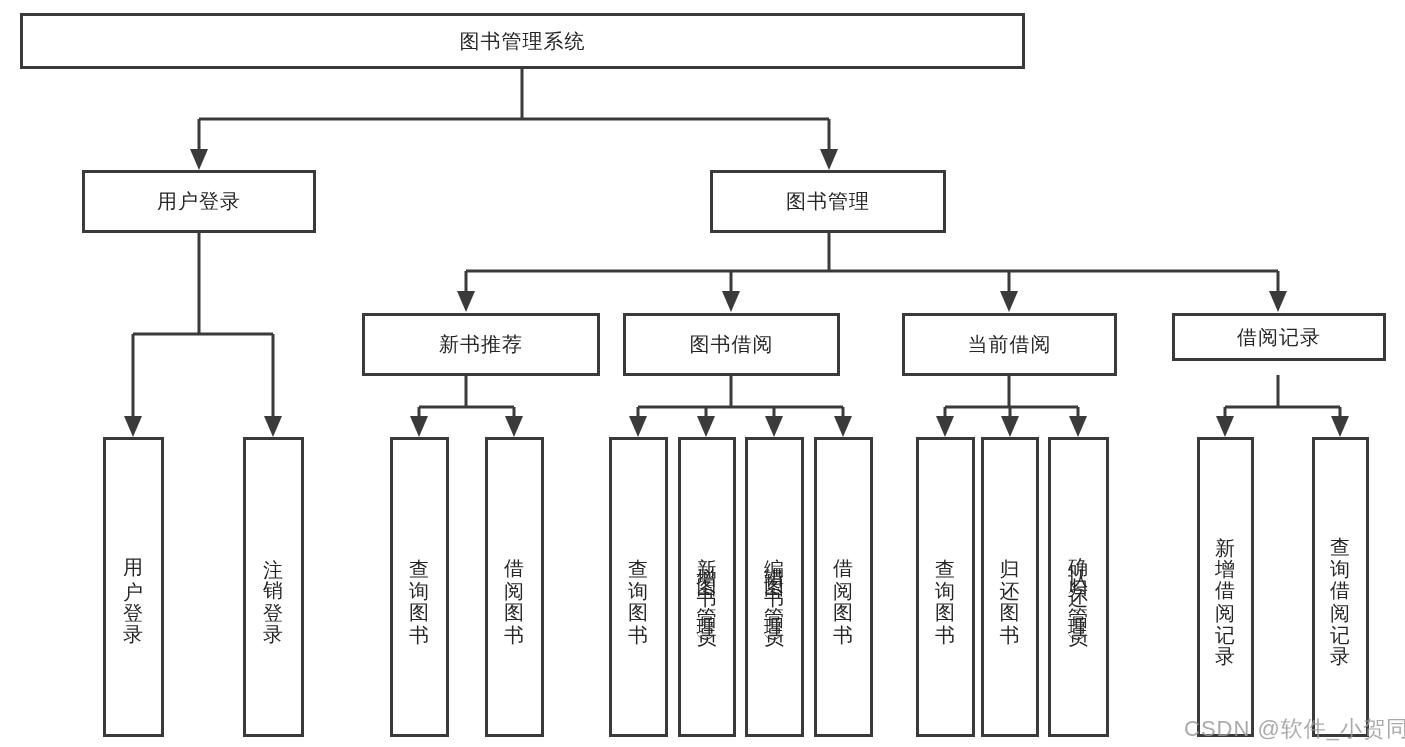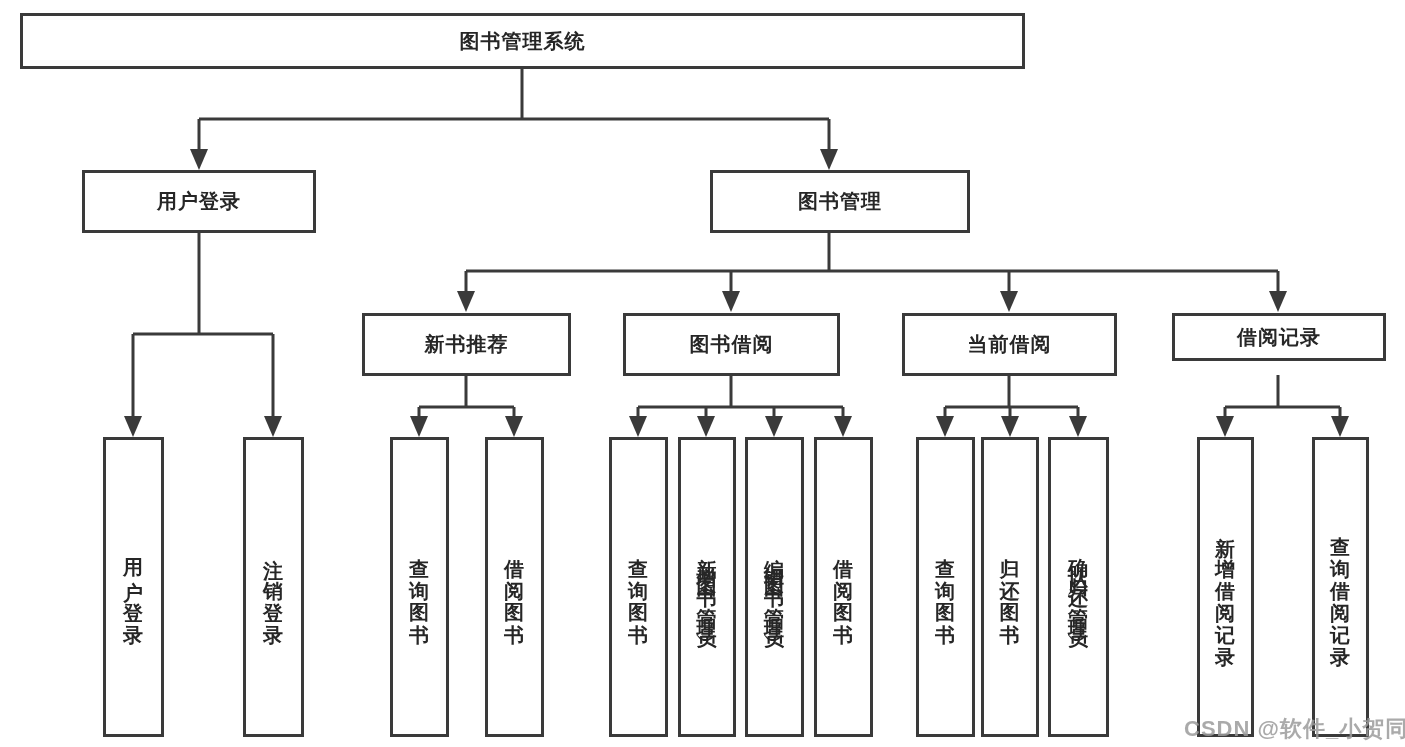--- a/index.html
+++ b/index.html
@@ -8,21 +8,21 @@
     --wm:#9c9c9c;
     --bg:#ffffff;
   }
   html,body{margin:0;padding:0;}
   body{
     width:1405px;height:747px;
     background:var(--bg);
     font-family:"Liberation Sans","DejaVu Sans",sans-serif;
     overflow:hidden;
   }
-  .canvas{position:relative;width:1405px;height:747px;background:var(--bg);font-weight:bold;}
+  .canvas{position:relative;width:1405px;height:747px;background:var(--bg);}
   .connectors{position:absolute;left:0;top:0;z-index:0;}
   .connectors path{stroke:var(--line);stroke-width:3;fill:none;}
   .connectors polygon{fill:var(--line);stroke:none;}
   .hbox{
     position:absolute;z-index:1;box-sizing:border-box;
     border:3px solid var(--line);background:var(--bg);
     display:flex;align-items:center;justify-content:center;
     font-size:20px;color:var(--text);letter-spacing:1px;
   }
   .vbox{
@@ -78,23 +78,23 @@
     <polygon points="1069,416 1087,416 1078,437"></polygon>
 
     <path d="M1278 375 V407 M1225 407 H1340 M1225 407 V416 M1340 407 V416"></path>
     <polygon points="1216,416 1234,416 1225,437"></polygon>
     <polygon points="1331,416 1349,416 1340,437"></polygon>
   </svg>
 
   <div class="hbox" style="left:20px;top:13px;width:1005px;height:56px">图书管理系统</div>
 
   <div class="hbox" style="left:82px;top:170px;width:234px;height:63px">用户登录</div>
-  <div class="hbox" style="left:710px;top:170px;width:260px;height:63px">图书管理</div>
+  <div class="hbox" style="left:710px;top:170px;width:236px;height:63px">图书管理</div>
 
-  <div class="hbox" style="left:362px;top:313px;width:209px;height:63px">新书推荐</div>
+  <div class="hbox" style="left:362px;top:313px;width:238px;height:63px">新书推荐</div>
   <div class="hbox" style="left:902px;top:313px;width:215px;height:63px">当前借阅</div>
   <div class="hbox" style="left:623px;top:313px;width:217px;height:63px">图书借阅</div>
   <div class="hbox" style="left:1172px;top:313px;width:214px;height:48px">借阅记录</div>
 
   <div class="vbox" style="left:103px;top:437px;width:61px;height:300px">
     <span class="vtext" style="letter-spacing: 22px;">用户登录</span>
   </div>
   <div class="vbox" style="left:243px;top:437px;width:61px;height:300px">
     <span class="vtext" style="letter-spacing: 22px;">注销登录</span>
   </div>

